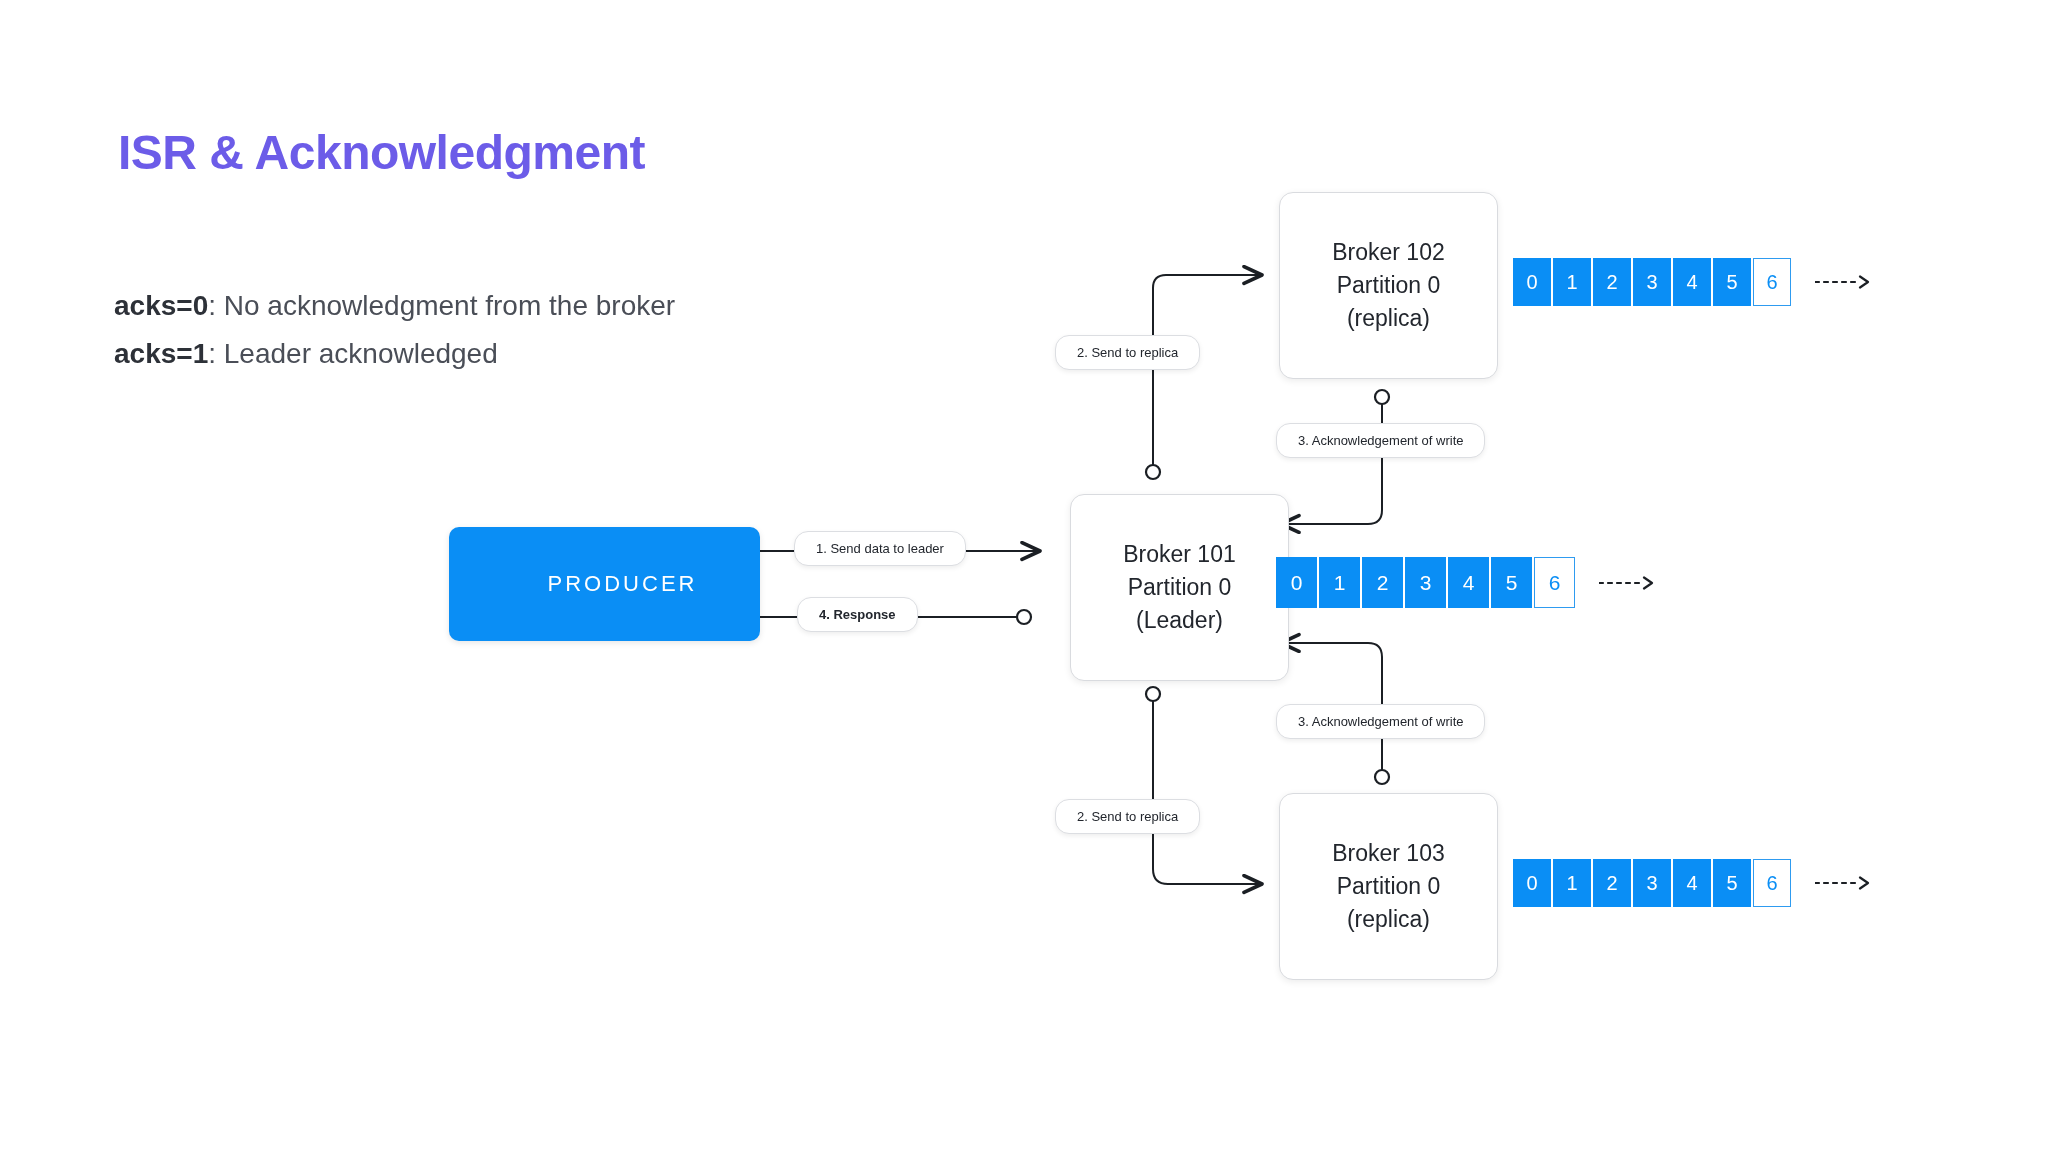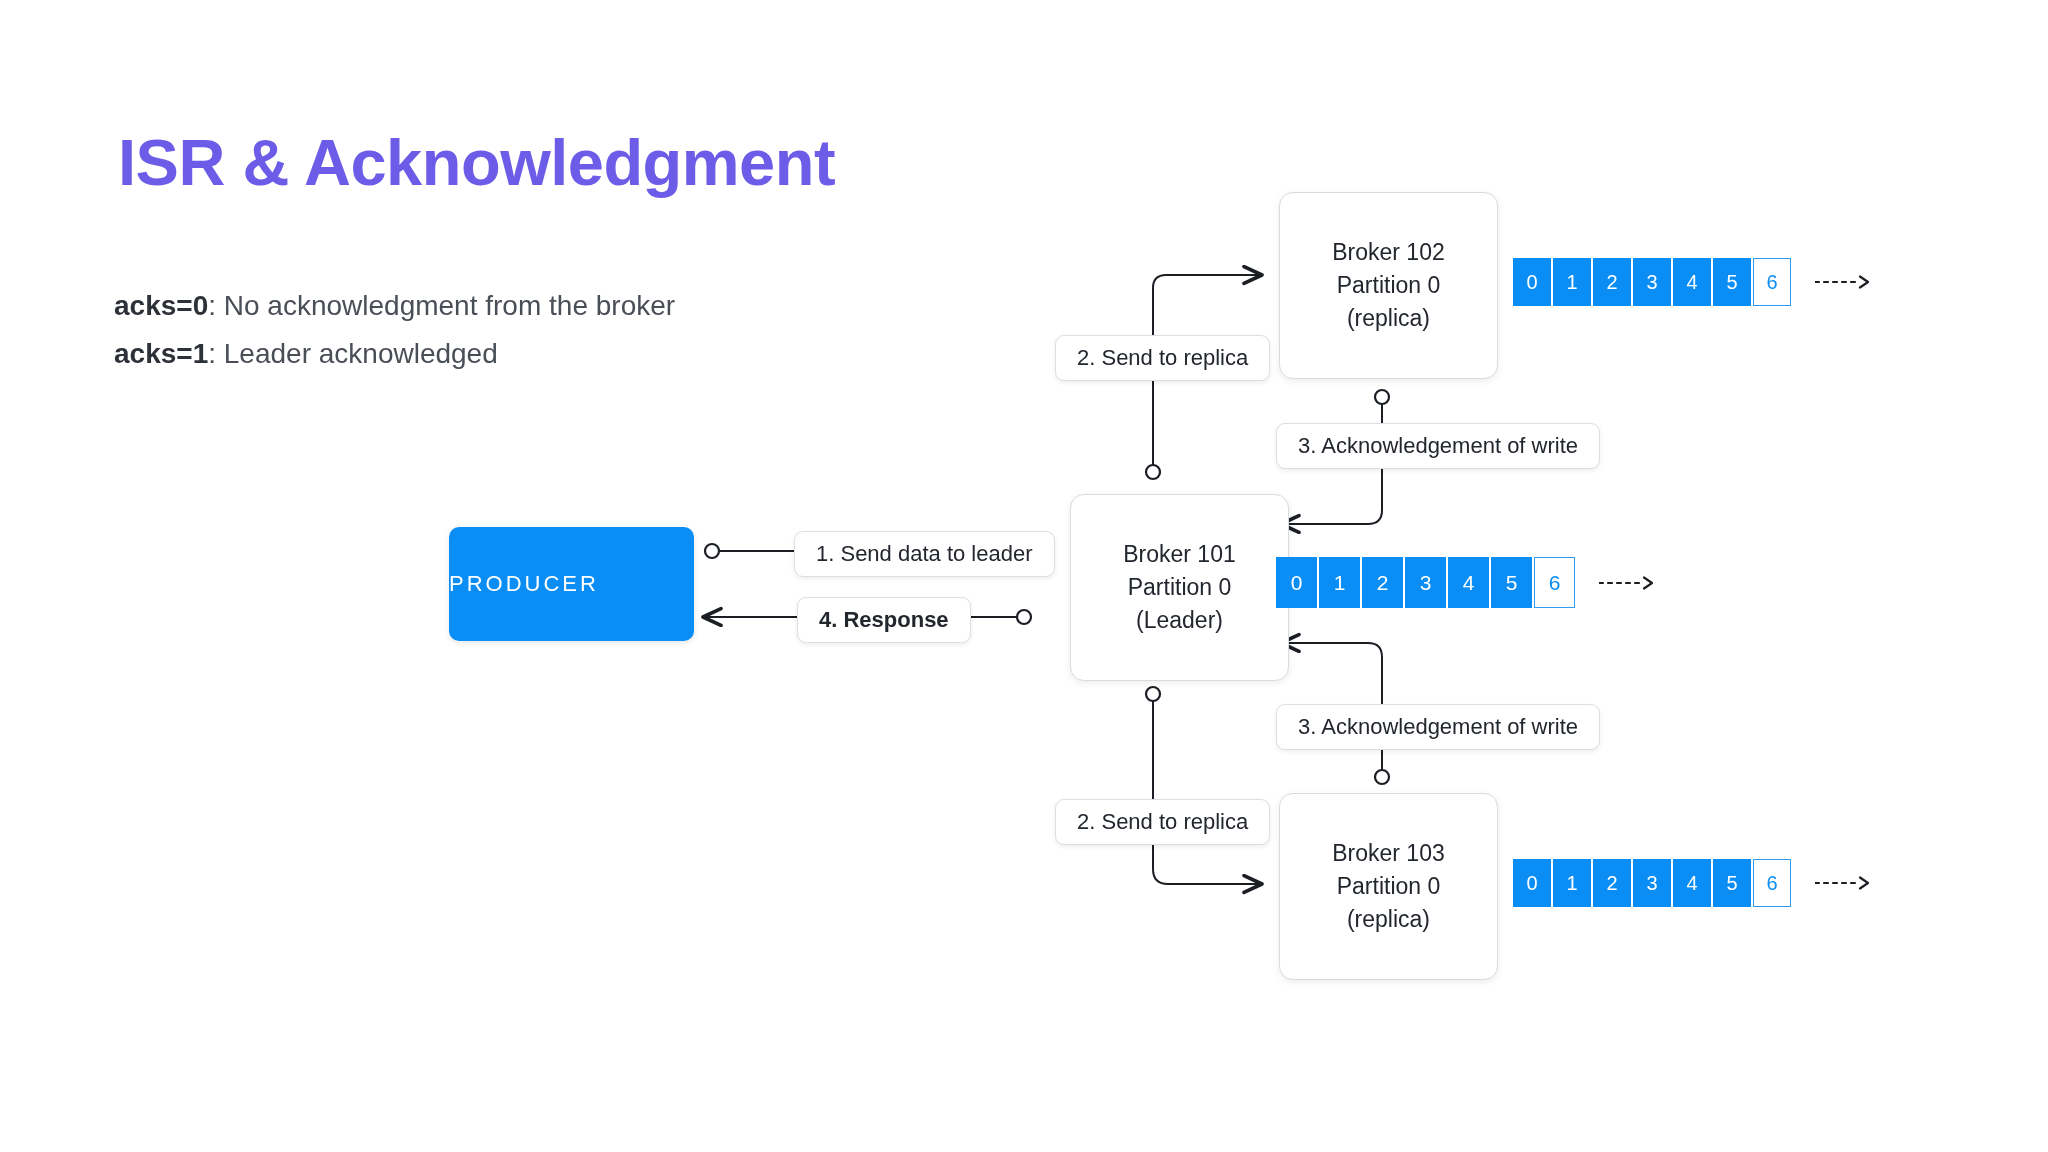--- a/index.html
+++ b/index.html
@@ -8,45 +8,46 @@
     background:#ffffff;
     font-family:"Liberation Sans", sans-serif;
     overflow:hidden;
     position:relative;
   }
   .stage{position:absolute;inset:0;}
 
   
   #page-title{
     position:absolute;left:118px;top:125px;
-    font-size:65px;font-weight:700;
+    font-size:48px;font-weight:700;
     color:#6C5CE8;
     letter-spacing:-0.5px;
     white-space:nowrap;
   }
 
   
   #acks-list{
     position:absolute;left:114px;top:282px;
     font-size:28px;color:#4a4e57;
     line-height:48px;
   }
   #acks-list .row{white-space:nowrap;}
   #acks-list b{color:#2d3138;font-weight:700;}
 
   
   #producer{
     position:absolute;left:449px;top:527px;
-    width:245px;height:114px;
+    width:275px;height:114px;
     background:#0a8ef5;
     border-radius:10px;
-    display:flex;align-items:center;justify-content:flex-start;
+    display:flex;align-items:center;justify-content:center;
     color:#ffffff;font-size:22px;font-weight:500;
     letter-spacing:3px;
     box-shadow:0 2px 6px rgba(0,0,0,.10);
+    padding-left:36px;
   }
 
   
   .broker{
     position:absolute;
     background:#ffffff;
     border:1.5px solid #d9dbdf;
     border-radius:14px;
     box-shadow:0 2px 7px rgba(0,0,0,.08);
     display:flex;flex-direction:column;
@@ -78,23 +79,23 @@
   .dashed-arrow{
     position:relative;margin-left:22px;
     width:58px;height:14px;
   }
 
   
   .clabel{
     position:absolute;
     background:#ffffff;
     border:1.2px solid #dcdee2;
-    border-radius:9px;
+    border-radius:14px;
     box-shadow:0 2px 5px rgba(0,0,0,.07);
-    font-size:22px;color:#22262d;
+    font-size:13px;color:#22262d;
     padding:9px 21px;
     white-space:nowrap;
     z-index:5;
   }
   #label-1{left:794px;top:531px;}
   #label-4{left:797px;top:597px;font-weight:bold;}
   #label-2-top{left:1055px;top:335px;}
   #label-2-bot{left:1055px;top:799px;}
   #label-3-top{left:1276px;top:423px;}
   #label-3-bot{left:1276px;top:704px;}

